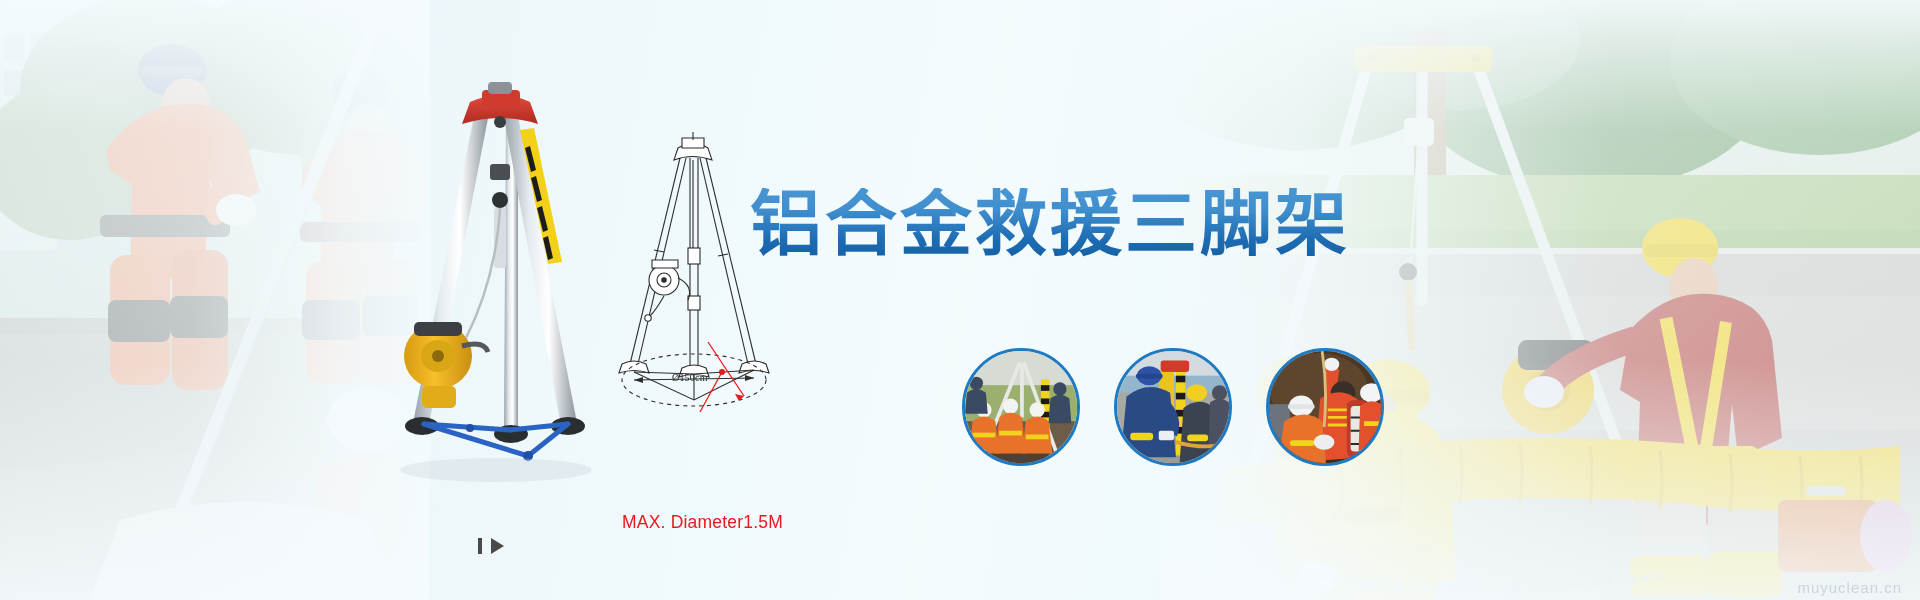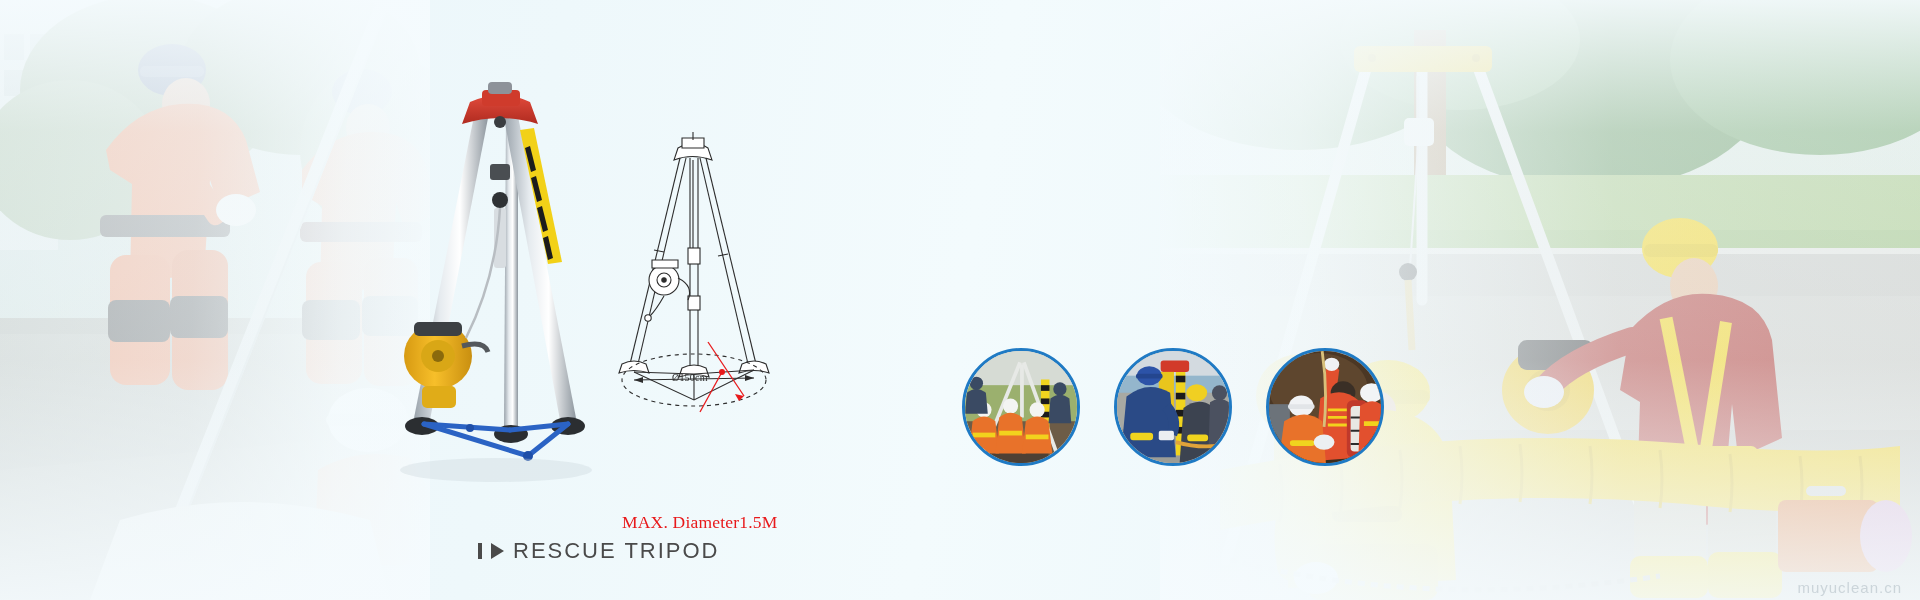--- a/index.html
+++ b/index.html
@@ -50,21 +50,21 @@
   #product-caption .bar{width:4px;height:16px;background:#4a4a4a;}
 
   
   #tech-drawing{position:absolute;left:612px;top:128px;width:162px;height:290px;}
   #dim-label{
     position:absolute;left:672px;top:372px;font-size:10px;color:#2b2b2b;
     font-family:Liberation Serif, serif;letter-spacing:.2px;
   }
   #max-dia{
     position:absolute;left:622px;top:512px;font-size:17.5px;color:#e8191b;
-    font-family:Liberation Serif, serif;white-space:nowrap;letter-spacing:.2px;
+    font-family:Liberation Sans, sans-serif;white-space:nowrap;letter-spacing:.2px;
   }
 
   
   #headline{
     position:absolute;left:750px;top:140px;
     font-size:72px;font-weight:700;letter-spacing:3px;line-height:1;
     font-family:"DejaVu Sans","Liberation Sans",sans-serif;
     background:linear-gradient(180deg,#4a96d4 0%,#3f8ecd 30%,#1d6cb3 72%,#145fa4 100%);
     -webkit-background-clip:text;background-clip:text;color:transparent;
     -webkit-text-fill-color:transparent;
@@ -362,21 +362,20 @@
         <circle cx="92" cy="350" r="4"></circle>
       </g>
 
       <ellipse cx="118" cy="392" rx="96" ry="12" fill="#c9d3da" opacity=".35"></ellipse>
     </svg>
   </div>
 
   <div id="product-caption">
     <span class="bar"></span>
     <span class="tri"></span>
-    <span>RESCUE TRIPOD</span>
   </div>
 
   <div id="tech-drawing">
     <svg width="162" height="290" viewBox="0 0 162 290">
       <g stroke="#2d2d2d" fill="none" stroke-width="1.1">
 
         <path d="M66 20 q16-9 30 0 l4 12 q-20-7 -38 0 Z" fill="#ffffff"></path>
         <path d="M70 10 h22 v10 h-22 Z" fill="#ffffff"></path>
         <line x1="81" y1="4" x2="81" y2="12"></line>
 
@@ -425,20 +424,21 @@
         <line x1="88" y1="284" x2="110" y2="244"></line>
         <path d="M132 268 l-9 -2 l4 7 Z" fill="#e8191b" stroke="none"></path>
       </g>
       <circle cx="110" cy="244" r="3" fill="#e8191b"></circle>
     </svg>
   </div>
 
   <div id="dim-label">Ø150cm</div>
   <div id="max-dia">MAX. Diameter1.5M</div>
 
+  <h1 id="headline">铝合金救援三脚架</h1>
 
   <div id="thumbs">
 
     <div class="thumb">
       <svg viewBox="0 0 118 118">
         <rect width="118" height="118" fill="#c9cfc8"></rect>
         <rect x="0" y="0" width="118" height="40" fill="#d6dbd4"></rect>
         <rect x="0" y="36" width="118" height="44" fill="#9bb06e"></rect>
         <rect x="0" y="74" width="118" height="44" fill="#6d5c47"></rect>
         <rect x="26" y="88" width="62" height="30" fill="#4e4034"></rect>

